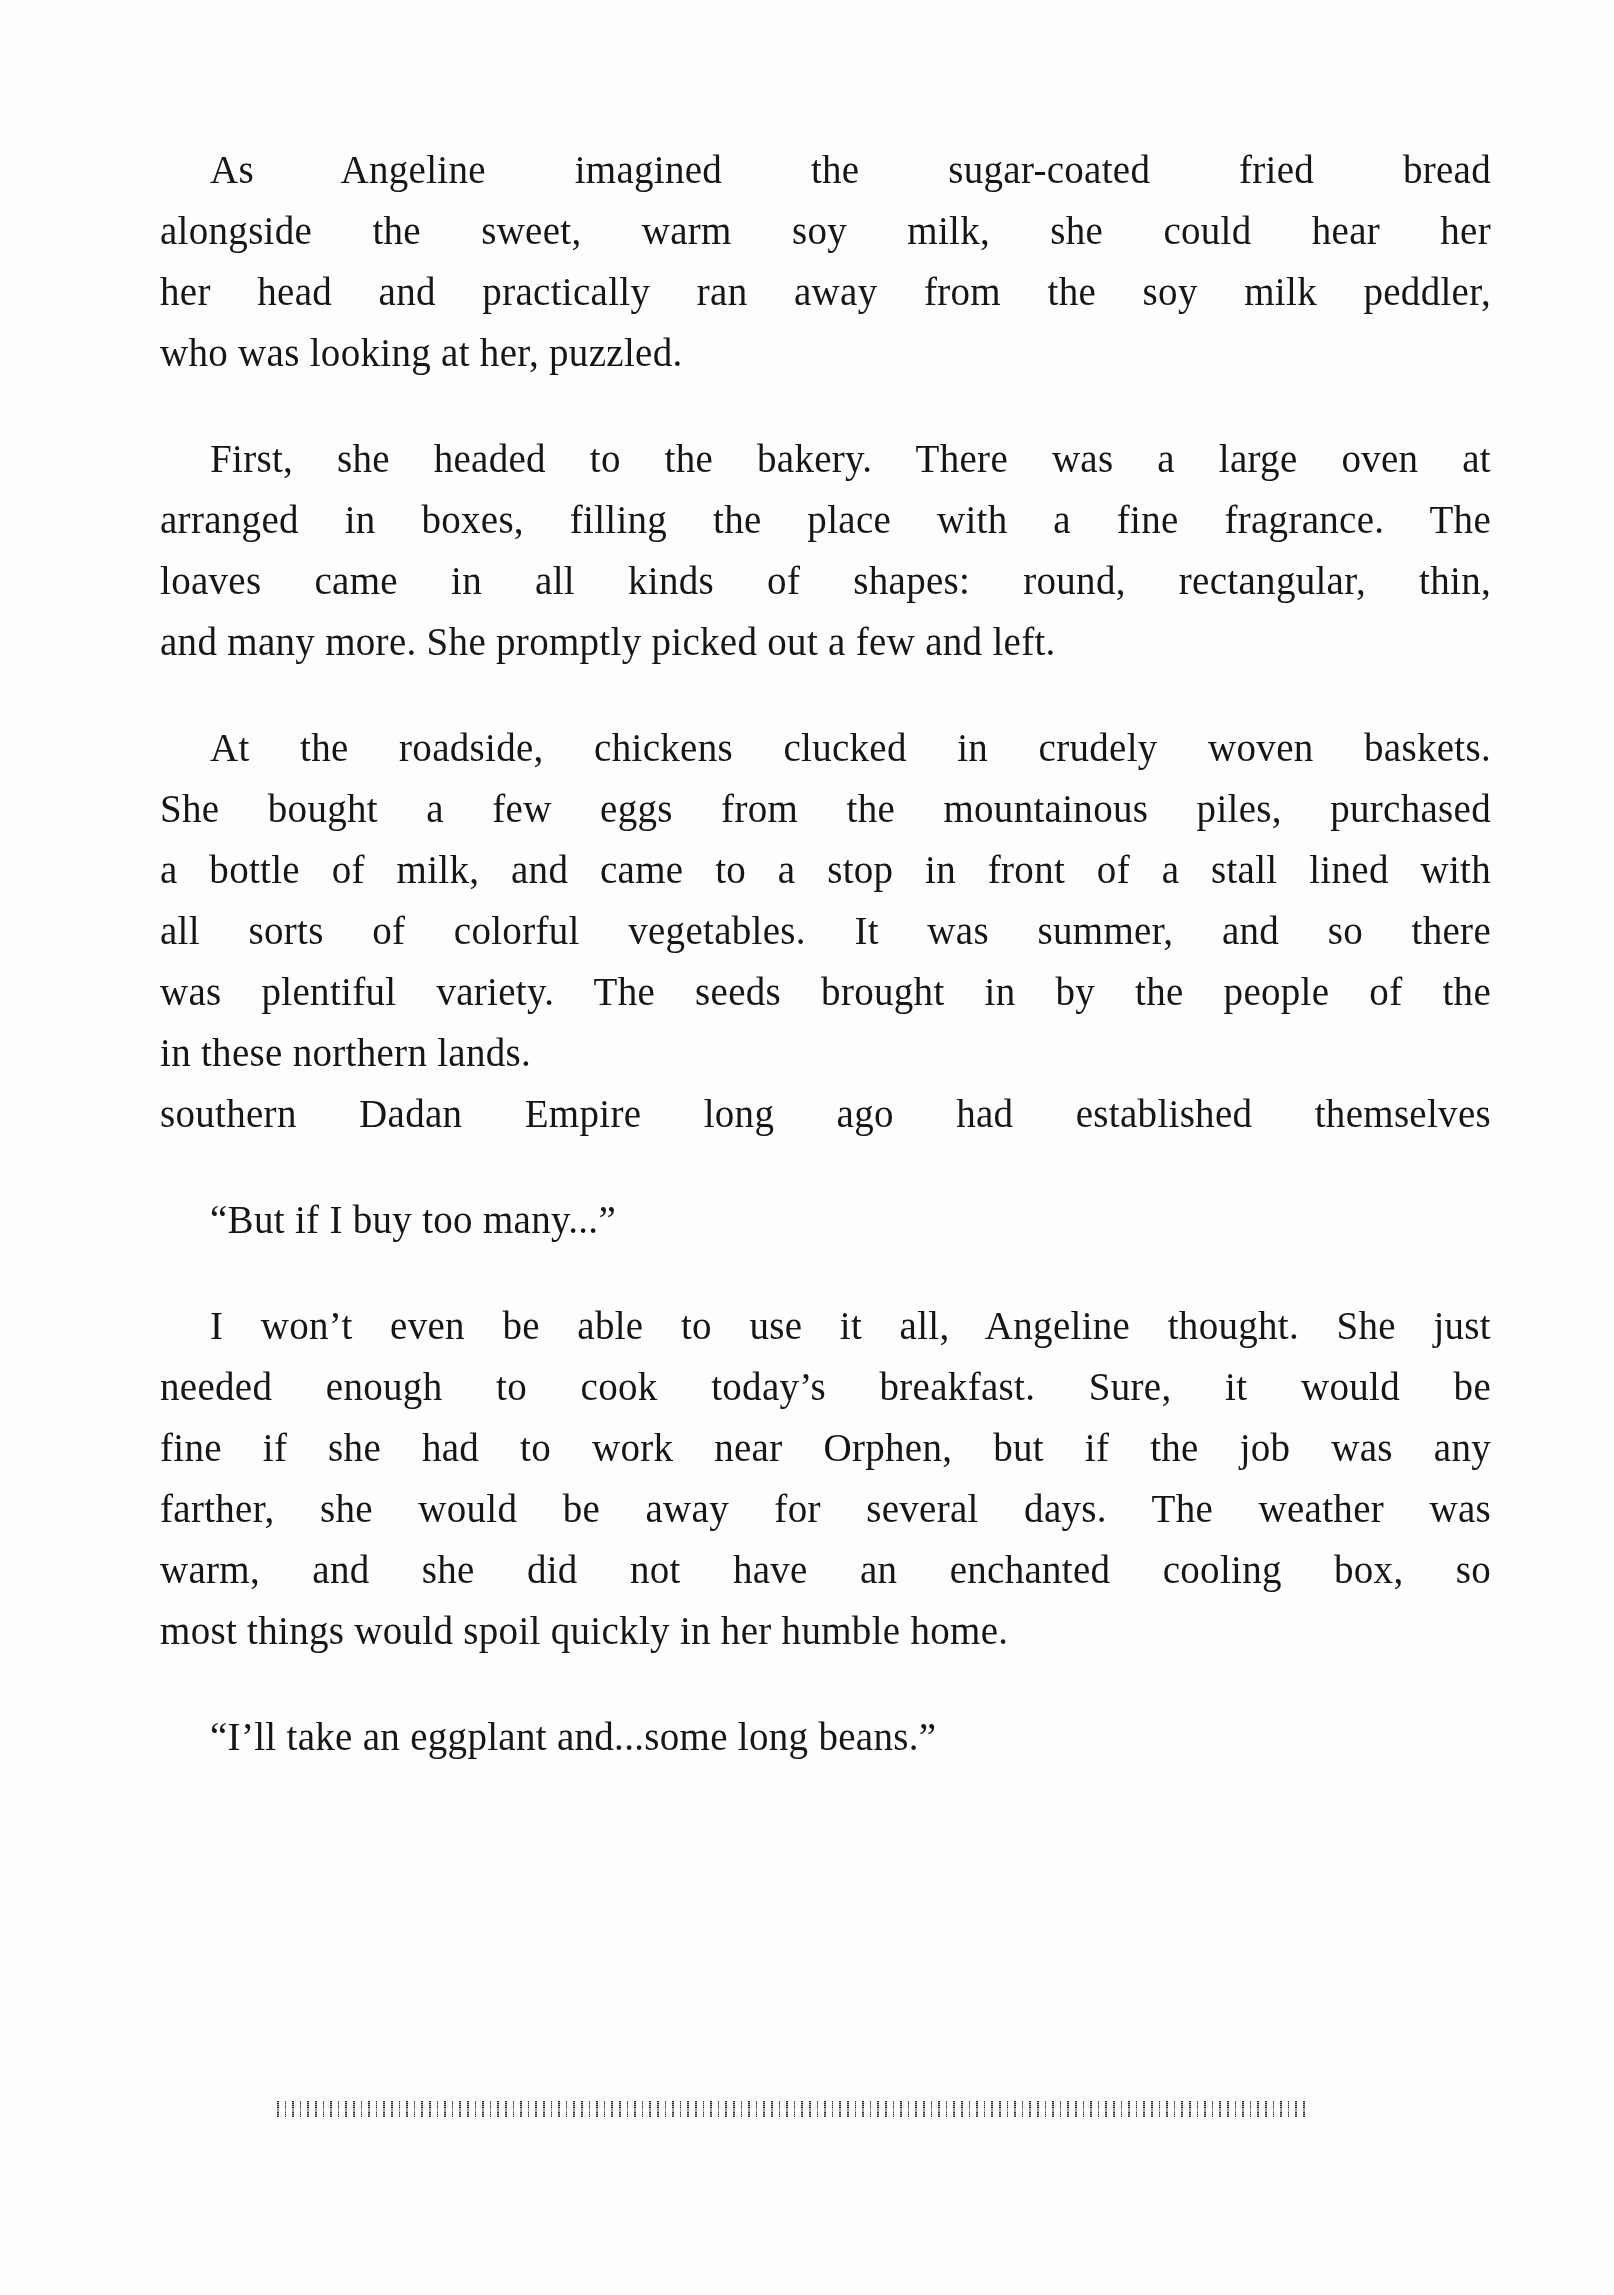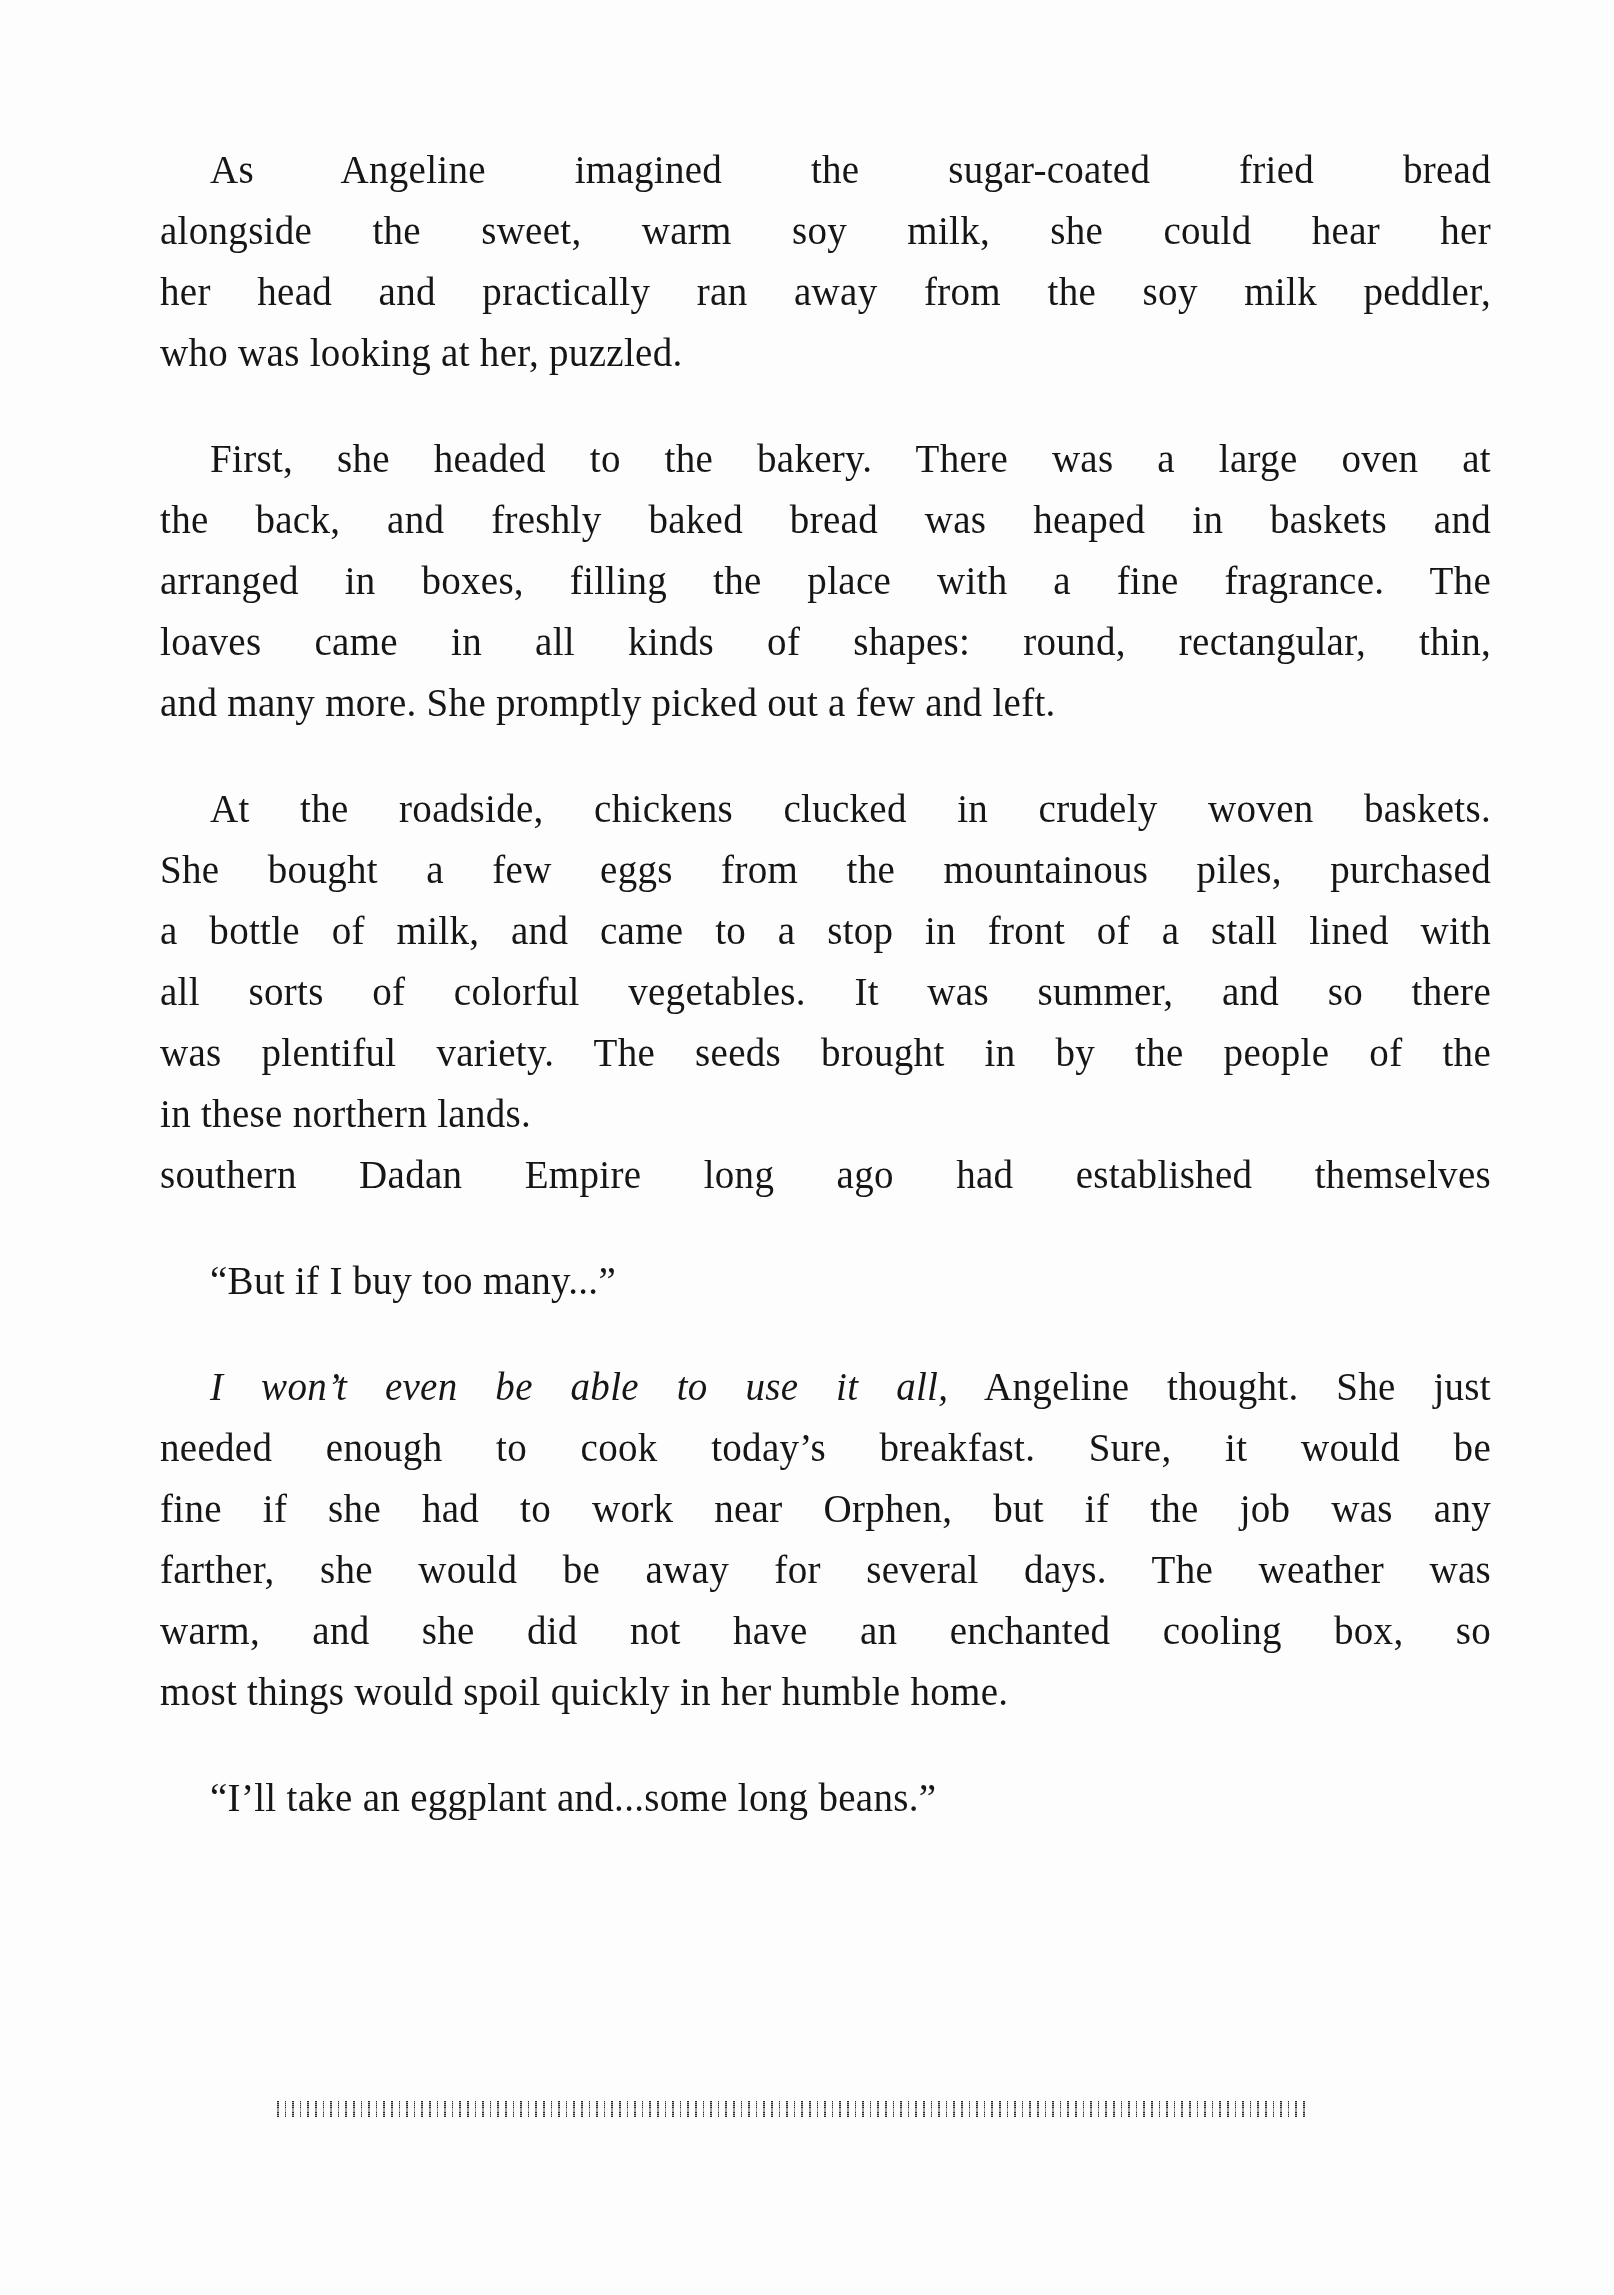--- a/index.html
+++ b/index.html
@@ -35,21 +35,20 @@
     letter-spacing: 0.3px;
   }
   .line.last {
     text-align: center;
     text-align-last: left;
   }
   .line.first {
     text-indent: 50px;
   }
   .seg-italic {
-    font-style: italic;
     margin-top: 31px;
   }
   .divider {
     position: absolute;
     left: 277px;
     top: 2101px;
     width: 1034px;
     height: 16.4px;
     
     background:
@@ -63,21 +62,20 @@
 <main class="page">
   <section class="text-block" id="text-block">
       <div class="paragraph">
         <div class="line first"><span class="seg-normal">As Angeline imagined the sugar-coated fried bread</span></div>
         <div class="line"><span class="seg-normal">alongside the sweet, warm soy milk, she could hear her</span></div>
         <div class="line"><span class="seg-normal">her head and practically ran away from the soy milk peddler,</span></div>
         <div class="line last"><span class="seg-normal">who was looking at her, puzzled.</span></div>
       </div>
       <div class="paragraph">
         <div class="line first"><span class="seg-normal">First, she headed to the bakery. There was a large oven at</span></div>
-        <div class="line"><span class="seg-normal">the back, and freshly baked bread was heaped in baskets and</span></div>
         <div class="line"><span class="seg-normal">arranged in boxes, filling the place with a fine fragrance. The</span></div>
         <div class="line"><span class="seg-normal">loaves came in all kinds of shapes: round, rectangular, thin,</span></div>
         <div class="line last"><span class="seg-normal">and many more. She promptly picked out a few and left.</span></div>
       </div>
       <div class="paragraph">
         <div class="line first"><span class="seg-normal">At the roadside, chickens clucked in crudely woven baskets.</span></div>
         <div class="line"><span class="seg-normal">She bought a few eggs from the mountainous piles, purchased</span></div>
         <div class="line"><span class="seg-normal">a bottle of milk, and came to a stop in front of a stall lined with</span></div>
         <div class="line"><span class="seg-normal">all sorts of colorful vegetables. It was summer, and so there</span></div>
         <div class="line"><span class="seg-normal">was plentiful variety. The seeds brought in by the people of the</span></div>

